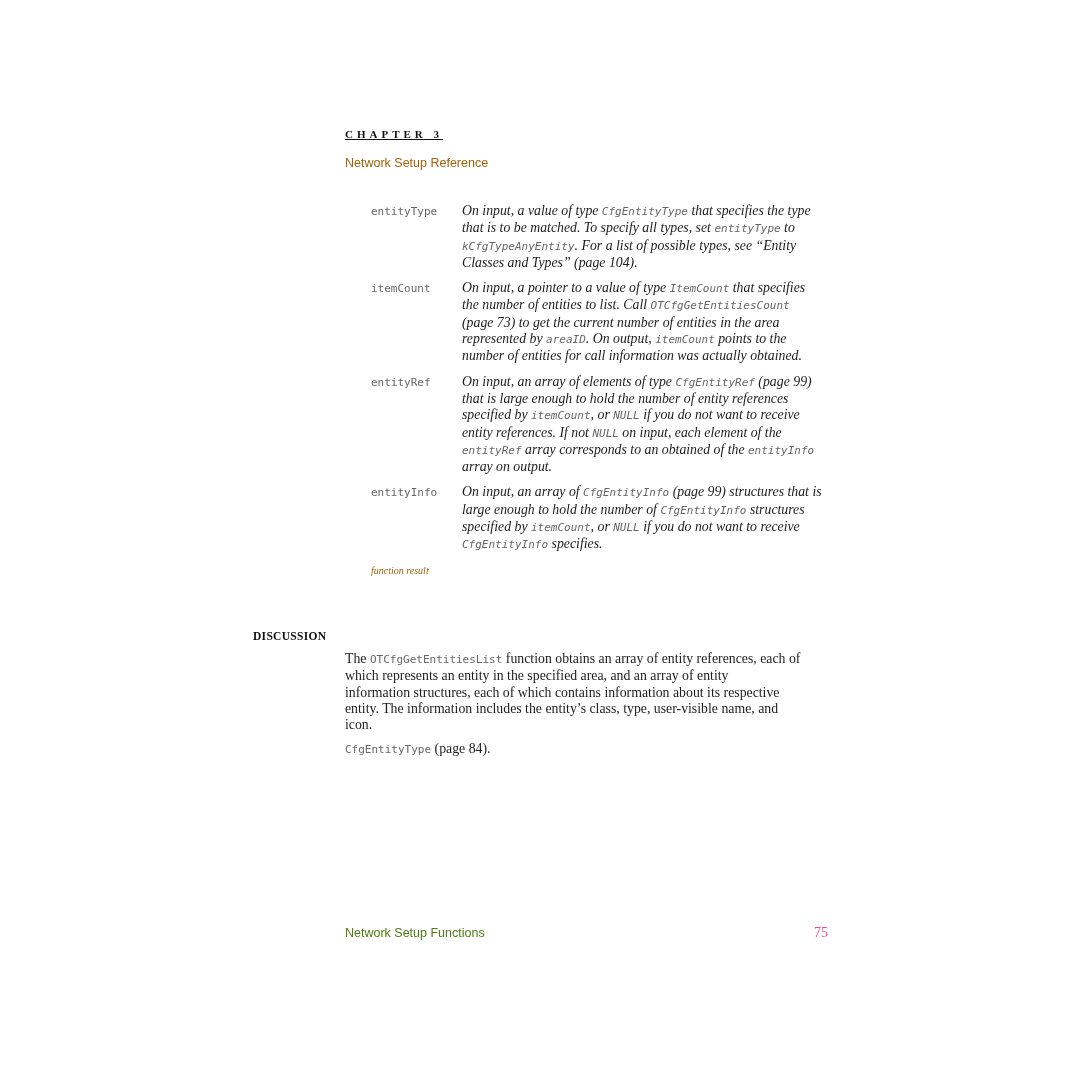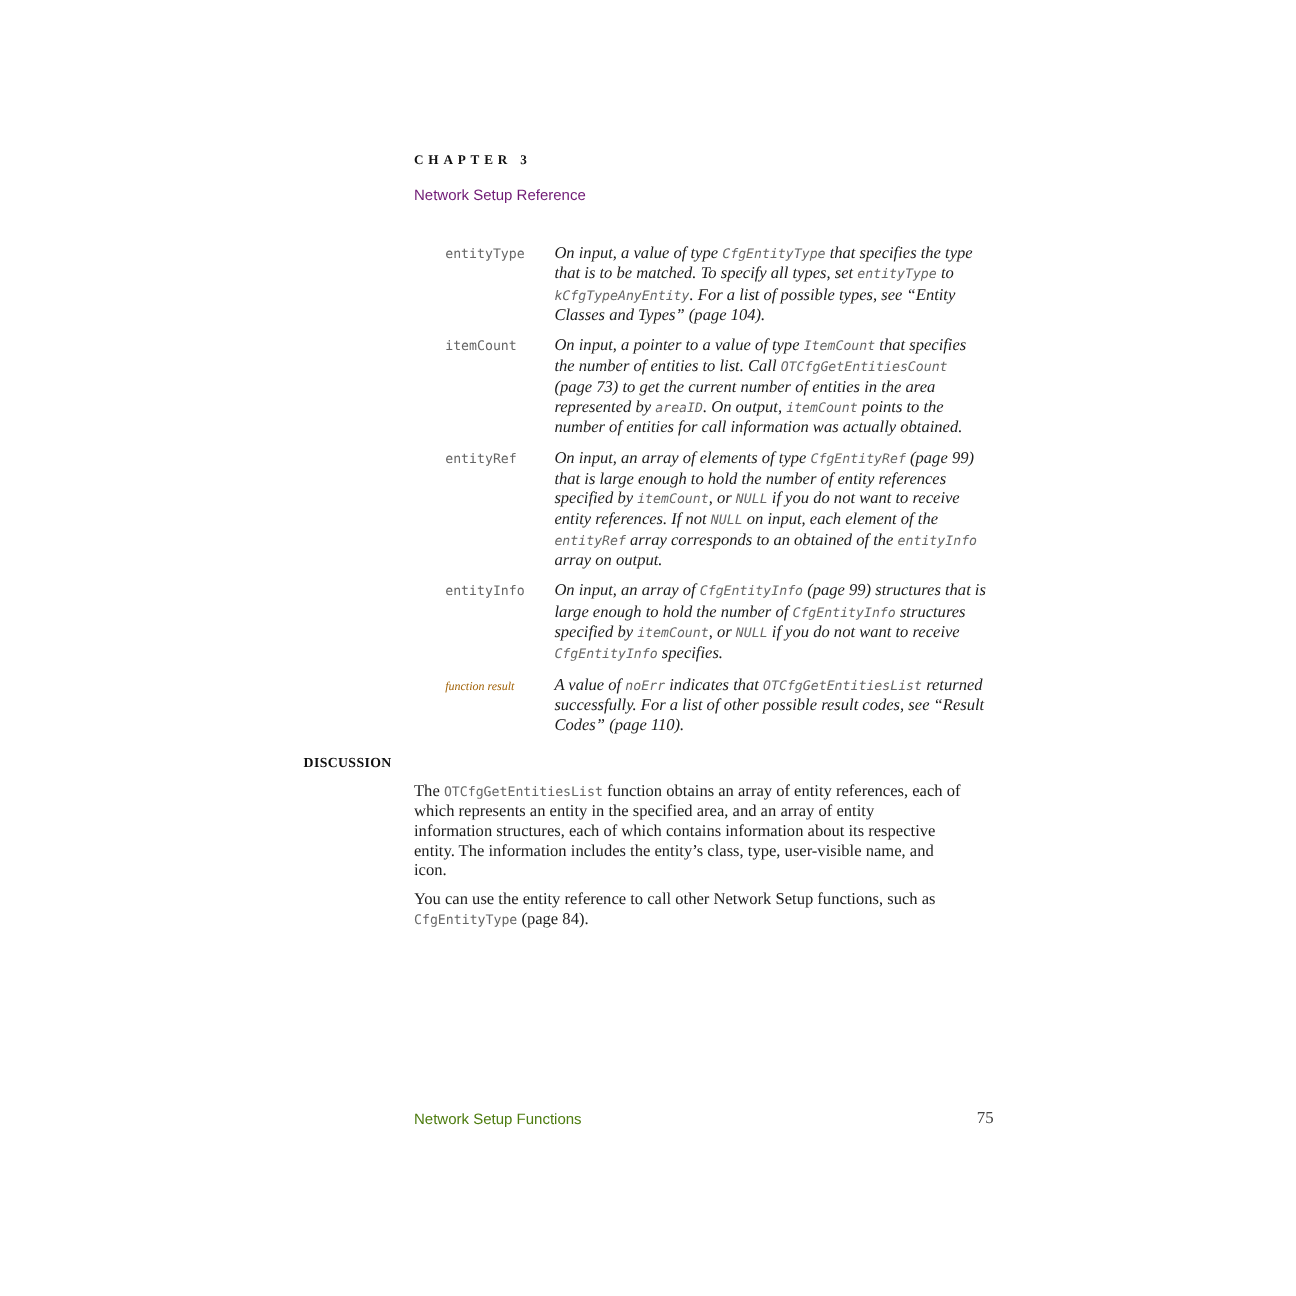--- a/index.html
+++ b/index.html
@@ -11,26 +11,26 @@
     position: relative;
     overflow: hidden;
   }
   .page { position: absolute; inset: 0; background: #ffffff; }
 
   
   .chapter {
     position: absolute; left: 345px; top: 128px;
     font-family: "Liberation Serif", serif;
     font-weight: bold; font-size: 11px; letter-spacing: 4px;
-    color: #111111; white-space: pre;
+    color: #111111; white-space: pre; text-decoration: underline;
   }
   .doc-title {
     position: absolute; left: 345px; top: 156px;
     font-family: "Liberation Sans", sans-serif;
-    font-size: 12.5px; color: #701a75;
+    font-size: 12.5px; color: #a16207;
   }
 
   
   .def-list { position: absolute; left: 347px; top: 203px; }
   .def-row { display: flex; align-items: baseline; margin-bottom: 9px; margin-left: 24px; }
   .term {
     flex: 0 0 91px; width: 91px;
     font-family: "DejaVu Sans Mono", monospace;
     font-size: 11px; line-height: 16.3px;
     color: #666666; white-space: nowrap;
@@ -65,21 +65,21 @@
 
   
   .footer-left {
     position: absolute; left: 345px; top: 926px;
     font-family: "Liberation Sans", sans-serif;
     font-size: 12.5px; color: #4d7c0f;
   }
   .footer-page {
     position: absolute; right: 252px; top: 925px;
     font-family: "Liberation Serif", serif;
-    font-size: 14px; color: #404040;
+    font-size: 14px; color: #ec4899;
   }
 </style>
 </head>
 <body>
 
 <div class="page">
 
   <div class="chapter">CHAPTER 3</div>
   <div class="doc-title">Network Setup Reference</div>
 
@@ -110,34 +110,30 @@
     </div>
     <div class="def-row">
       <div class="term">entityInfo</div>
       <div class="desc"><span>On input, an array of </span><span class="code">CfgEntityInfo</span><span> (page 99) structures that is
 large enough to hold the number of </span><span class="code">CfgEntityInfo</span><span> structures
 specified by </span><span class="code">itemCount</span><span>, or </span><span class="code">NULL</span><span> if you do not want to receive
 </span><span class="code">CfgEntityInfo</span><span> specifies.</span></div>
     </div>
     <div class="def-row">
       <div class="term italic-term">function result</div>
-      <div class="desc"><span>A value of </span><span class="code">noErr</span><span> indicates that </span><span class="code">OTCfgGetEntitiesList</span><span> returned
-successfully. For a list of other possible result codes, see “Result
-Codes” (page 110).</span></div>
     </div>
   </div>
 
   <div class="discussion-label">DISCUSSION</div>
 
   <div class="discussion-body">
     <p class="para"><span>The </span><span class="code">OTCfgGetEntitiesList</span><span> function obtains an array of entity references, each of
 which represents an entity in the specified area, and an array of entity
 information structures, each of which contains information about its respective
 entity. The information includes the entity’s class, type, user-visible name, and
 icon.</span></p>
-    <p class="para"><span>You can use the entity reference to call other Network Setup functions, such as
-</span><span class="code">CfgEntityType</span><span> (page 84).</span></p>
+    <p class="para"><span class="code">CfgEntityType</span><span> (page 84).</span></p>
   </div>
 
   <div class="footer-left">Network Setup Functions</div>
   <div class="footer-page">75</div>
 
 </div>
 
 </body></html>

